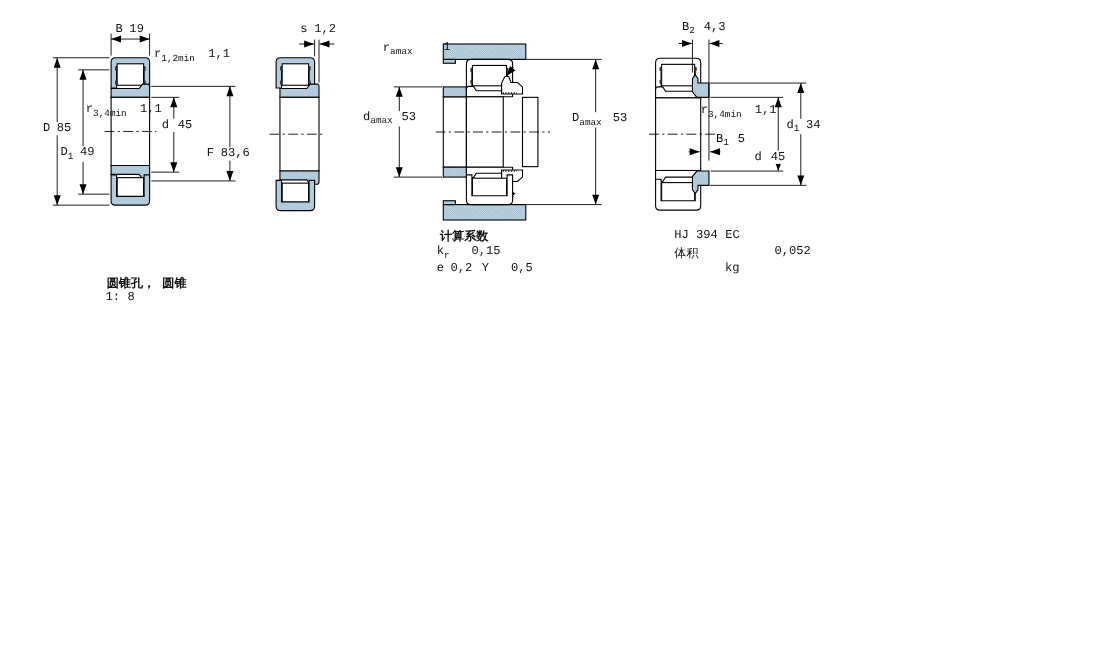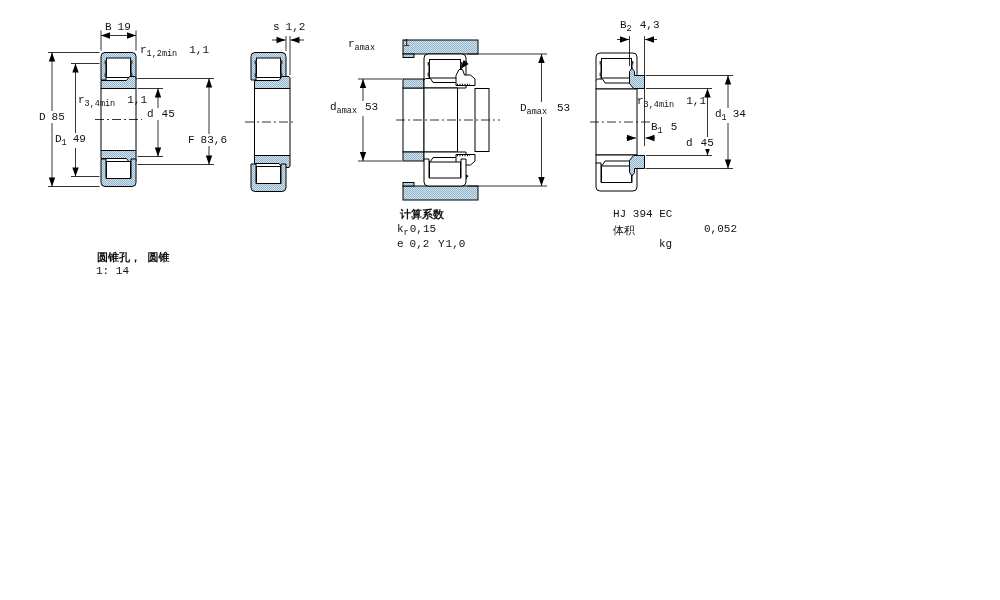--- a/index.html
+++ b/index.html
@@ -2,21 +2,21 @@
 <html><head>
 <meta charset="utf-8">
 <style>
   html,body{margin:0;padding:0;background:#fff;}
   #stage{position:relative;width:1000px;height:518px;background:#fff;overflow:hidden;
          font-family:Liberation Mono, monospace;}
   .lbl{position:absolute;font-size:11px;color:#111;white-space:nowrap;line-height:1.1;}
   .lbl sub{font-size:8.5px;line-height:1;}
   .bg{background:#fff;padding:0 2px;}
   .val{display:inline-block;}
-  .m5{margin-left:1px}.m6{margin-left:6px}.m8{margin-left:8px}.m10{margin-left:10px}.m12{margin-left:12px}
+  .m5{margin-left:20px}.m6{margin-left:6px}.m8{margin-left:8px}.m10{margin-left:10px}.m12{margin-left:12px}
   .cnb{font-weight:bold;font-size:12px;}
   .row{position:absolute;white-space:nowrap;font-size:11px;color:#111;}
   svg{position:absolute;left:0;top:0;}
 </style>
 </head>
 <body>
 
 <div id="stage">
 
 <svg width="1000" height="600" viewBox="0 0 1000 600">
@@ -198,23 +198,23 @@
 
 <div class="lbl" style="left:620px;top:19px"><span>B</span><sub>2</sub><span class="val m8">4,3</span></div>
 <div class="lbl" style="left:637px;top:95px"><span>r</span><sub>3,4min</sub><span class="val m12">1,1</span></div>
 <div class="lbl" style="left:651px;top:121px"><span>B</span><sub>1</sub><span class="val m8">5</span></div>
 <div class="lbl bg" style="left:684px;top:137px"><span>d</span><span class="val m8">45</span></div>
 <div class="lbl bg" style="left:713px;top:108px"><span>d</span><sub>1</sub><span class="val m6">34</span></div>
 
 <div class="row cnb" style="left:400px;top:207px"><span>计算系数</span></div>
 <div class="lbl" style="left:397px;top:223px"><span>k</span><sub>r</sub><span class="val m5">0,15</span></div>
 <div class="lbl" style="left:397px;top:238px"><span>e</span><span class="val m6">0,2</span></div>
-<div class="lbl" style="left:438px;top:238px"><span>Y</span><span class="val m5">1,0</span></div>
+<div class="lbl" style="left:438px;top:238px"><span>Y</span><span class="val m5">0,5</span></div>
 
 <div class="row" style="left:613px;top:208px"><span>HJ 394 EC</span></div>
 <div class="row" style="left:613px;top:223px"><span>体积</span></div>
 <div class="row" style="left:659px;top:238px"><span>kg</span></div>
 <div class="row" style="left:704px;top:223px"><span>0,052</span></div>
 
 <div class="row cnb" style="left:97px;top:250px"><span>圆锥孔， 圆锥</span></div>
-<div class="row" style="left:96px;top:265px"><span>1: 14</span></div>
+<div class="row" style="left:96px;top:265px"><span>1: 8</span></div>
 
 </div>
 
 </body></html>

